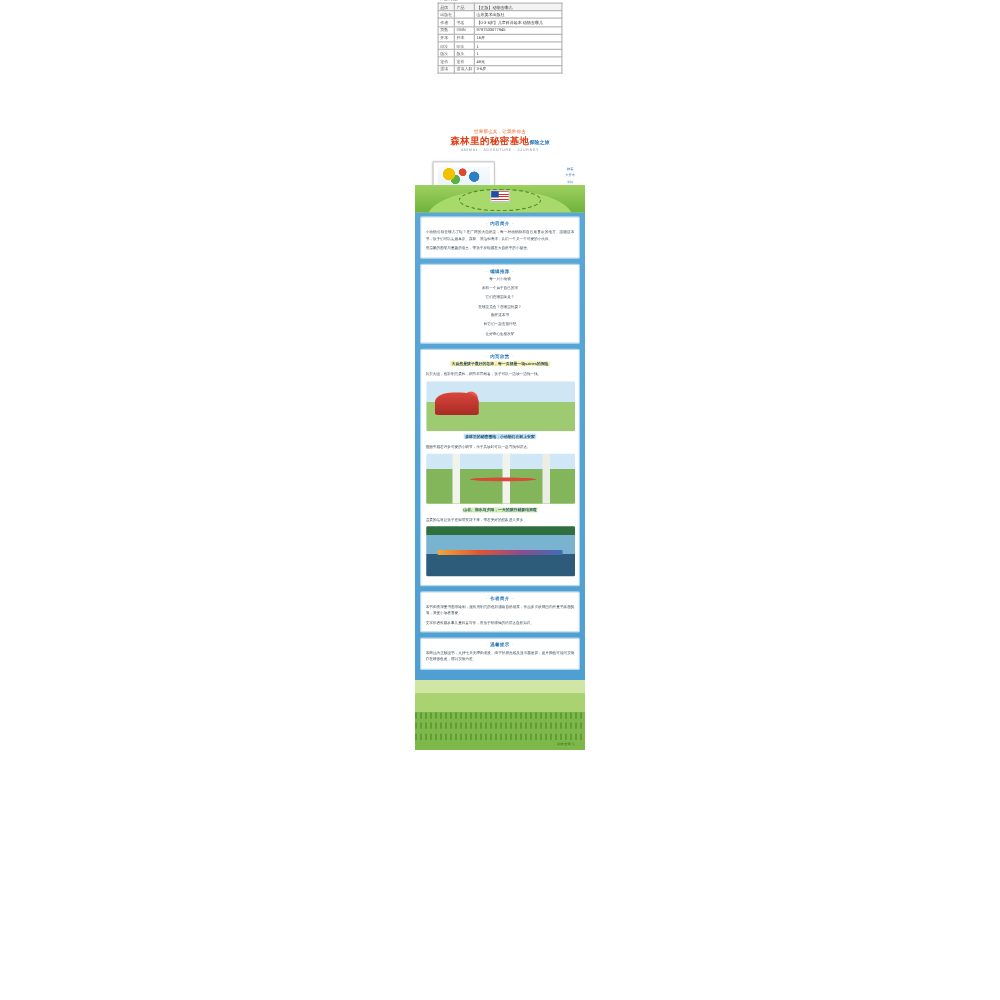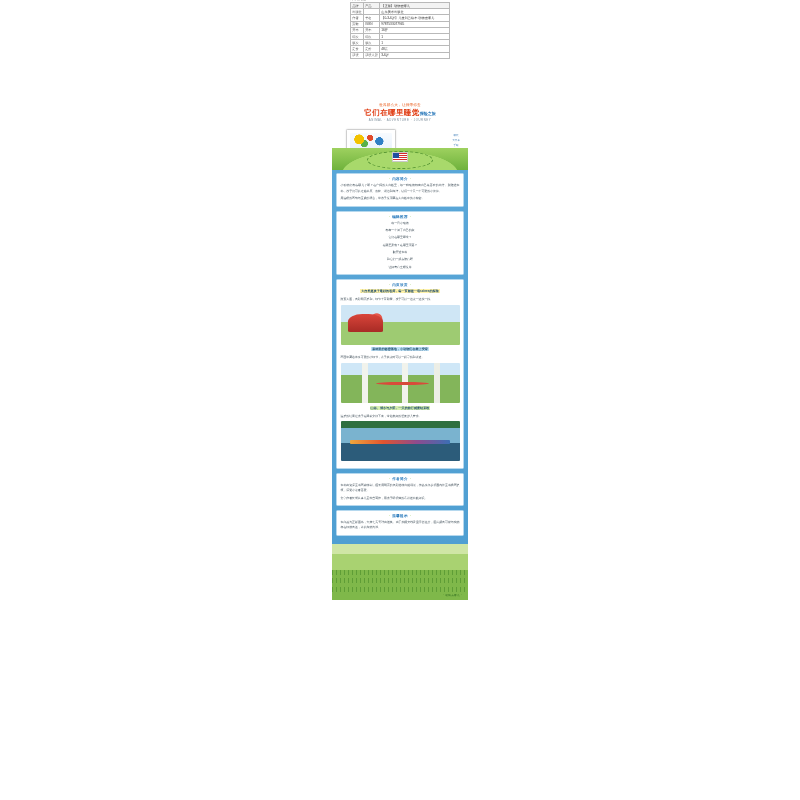--- a/index.html
+++ b/index.html
@@ -362,21 +362,21 @@
         <td class="c-val">3-6岁</td>
       </tr>
     </tbody>
   </table>
 
   <div class="strip">
 
     <div class="banner">
       <div class="l1">世界那么大，让我带你去</div>
       <div class="l2">
-        <span>它们在哪里睡觉</span><span class="sub">探险之旅</span>
+        <span>森林里的秘密基地</span><span class="sub">探险之旅</span>
       </div>
       <div class="l3">ANIMAL  ·  ADVENTURE  ·  JOURNEY</div>
     </div>
 
     <div class="hero">
       <div class="book">
         <div class="cover"></div>
         <div class="cap"></div>
       </div>
       <div class="tags">

